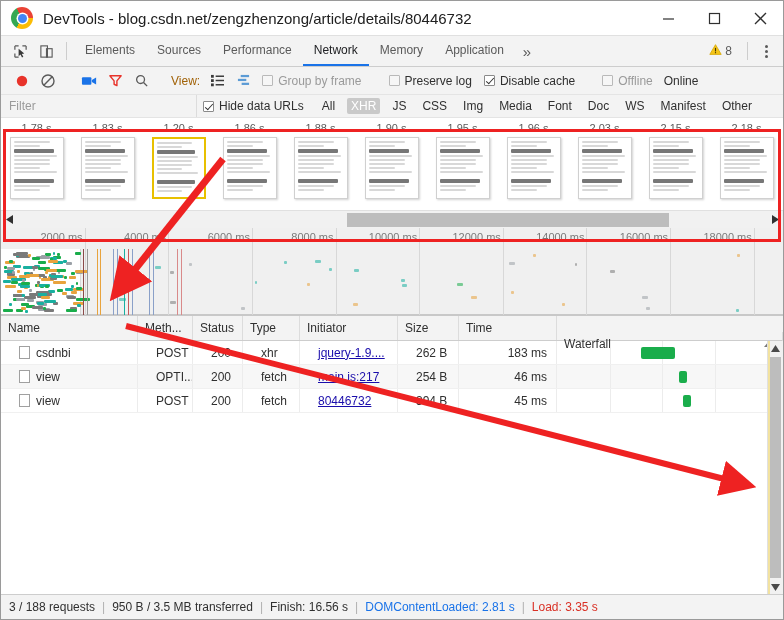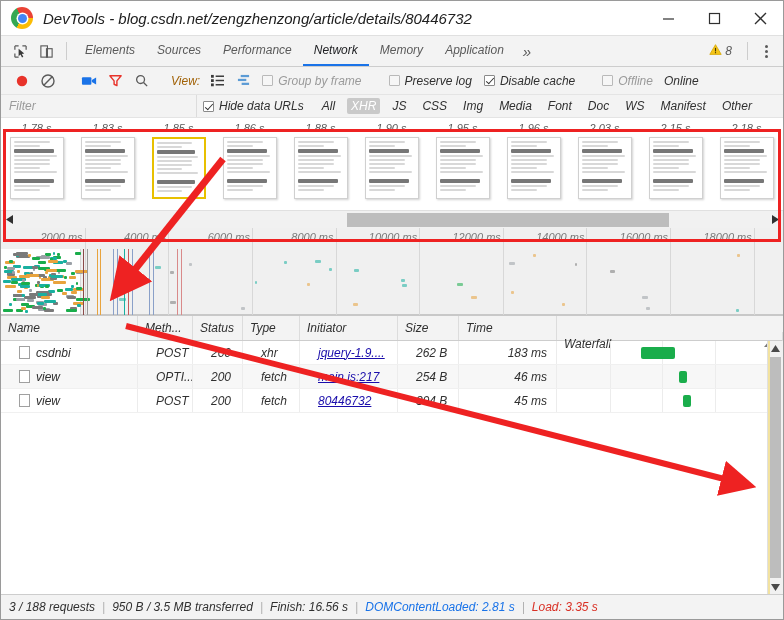--- a/index.html
+++ b/index.html
@@ -12,21 +12,20 @@
     background:#fff;
     overflow:hidden;
     position:relative;
   }
   .app {
     width:784px; height:620px;
     border:1px solid #9a9a9a;
     display:flex; flex-direction:column;
     background:#f3f3f3;
     position:relative;
-    font-style:italic;
   }
 
   
   .titlebar {
     height:35px; min-height:35px;
     background:#ffffff;
     display:flex; align-items:center;
     border-bottom:1px solid #e0e0e0;
   }
   .chrome-logo {
@@ -498,21 +497,21 @@
             <div class="ln m"></div>
             <div class="ln s"></div>
             <div class="ln l"></div>
             <div class="gap"></div>
             <div class="blk"></div>
             <div class="ln m"></div>
             <div class="ln s"></div>
           </div>
         </div>
         <div class="frame sel">
-          <div class="ts">1.85 s</div>
+          <div class="ts">1.20 s</div>
           <div class="shot">
             <div class="ln m"></div>
             <div class="ln s"></div>
             <div class="blk"></div>
             <div class="ln l"></div>
             <div class="ln m"></div>
             <div class="ln m"></div>
             <div class="ln s"></div>
             <div class="ln l"></div>
             <div class="gap"></div>

